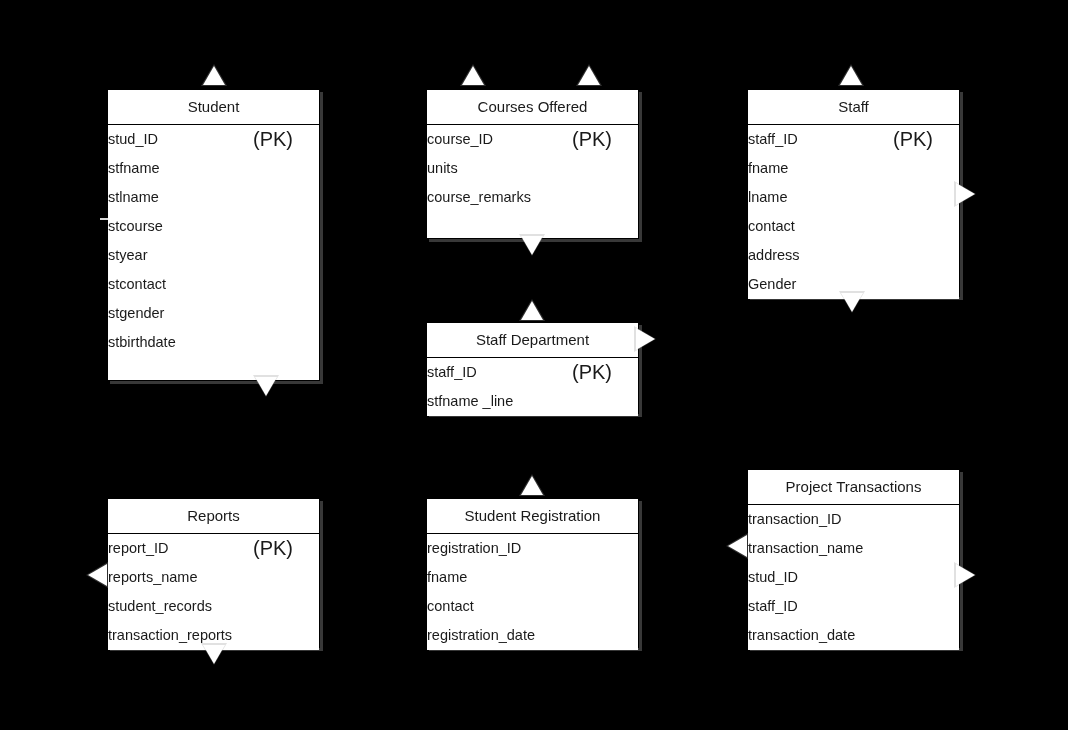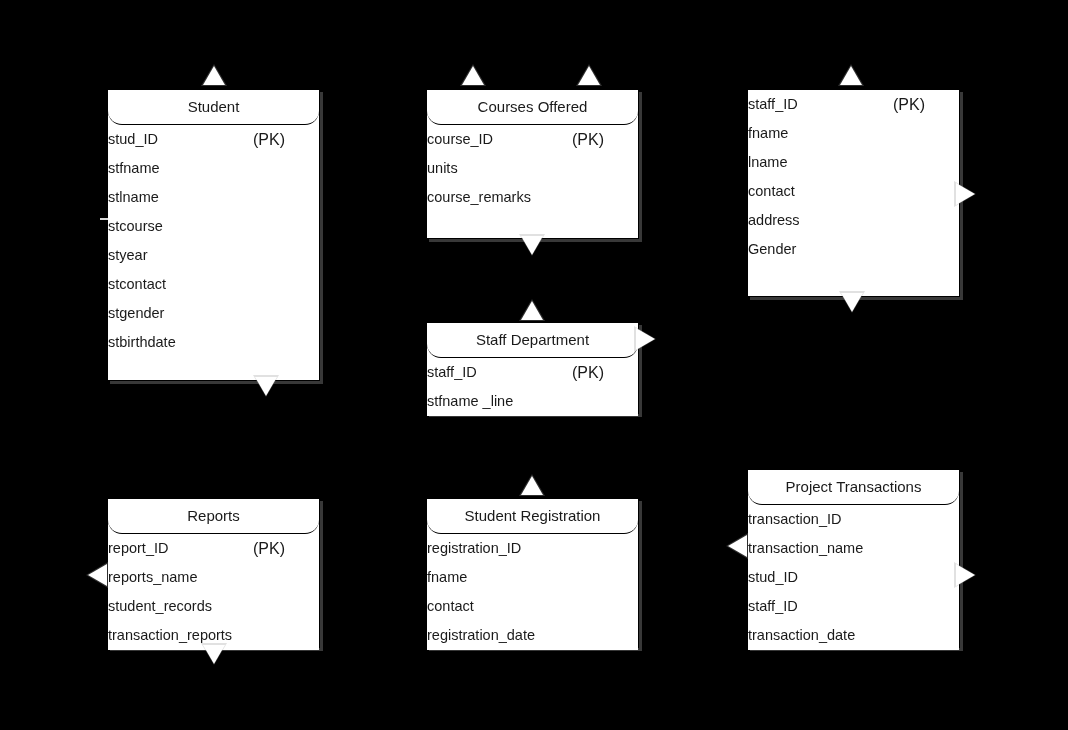--- a/index.html
+++ b/index.html
@@ -28,21 +28,20 @@
   .entity-header {
     height: 34px;
     line-height: 34px;
     text-align: center;
     font-size: 15px;
     color: #1a1a1a;
     border-bottom: 1px solid #000000;
     background: #ffffff;
     white-space: nowrap;
     overflow: hidden;
-    border-radius: 14px;
   }
   .entity-body {
     padding: 0;
     background: #ffffff;
   }
   .attr-row {
     position: relative;
     height: 29px;
     line-height: 29px;
     font-size: 14.5px;
@@ -50,21 +49,21 @@
     white-space: nowrap;
     overflow: hidden;
   }
   .attr-name {
     display: inline-block;
   }
   .attr-pk {
     position: absolute;
     left: 145px;
     top: 0;
-    font-size: 16px;
+    font-size: 20px;
     color: #1a1a1a;
   }
 
   
   .marker {
     position: absolute;
     width: 0;
     height: 0;
   }
   .marker.up {
@@ -141,20 +140,21 @@
     </div>
     <div class="entity" style="left: 426px; top: 89px; width: 213px; height: 150px;">
       <div class="entity-header">Courses Offered</div>
       <div class="entity-body">
         <div class="attr-row"><span class="attr-name">course_ID</span><span class="attr-pk">(PK)</span></div>
         <div class="attr-row"><span class="attr-name">units</span></div>
         <div class="attr-row"><span class="attr-name">course_remarks</span></div>
       </div>
     </div>
     <div class="entity" style="left: 747px; top: 89px; width: 213px; height: 208px;">
+      <div class="entity-header">Staff</div>
       <div class="entity-body">
         <div class="attr-row"><span class="attr-name">staff_ID</span><span class="attr-pk">(PK)</span></div>
         <div class="attr-row"><span class="attr-name">fname</span></div>
         <div class="attr-row"><span class="attr-name">lname</span></div>
         <div class="attr-row"><span class="attr-name">contact</span></div>
         <div class="attr-row"><span class="attr-name">address</span></div>
         <div class="attr-row"><span class="attr-name">Gender</span></div>
       </div>
     </div>
     <div class="entity" style="left: 426px; top: 322px; width: 213px; height: 92px;">

